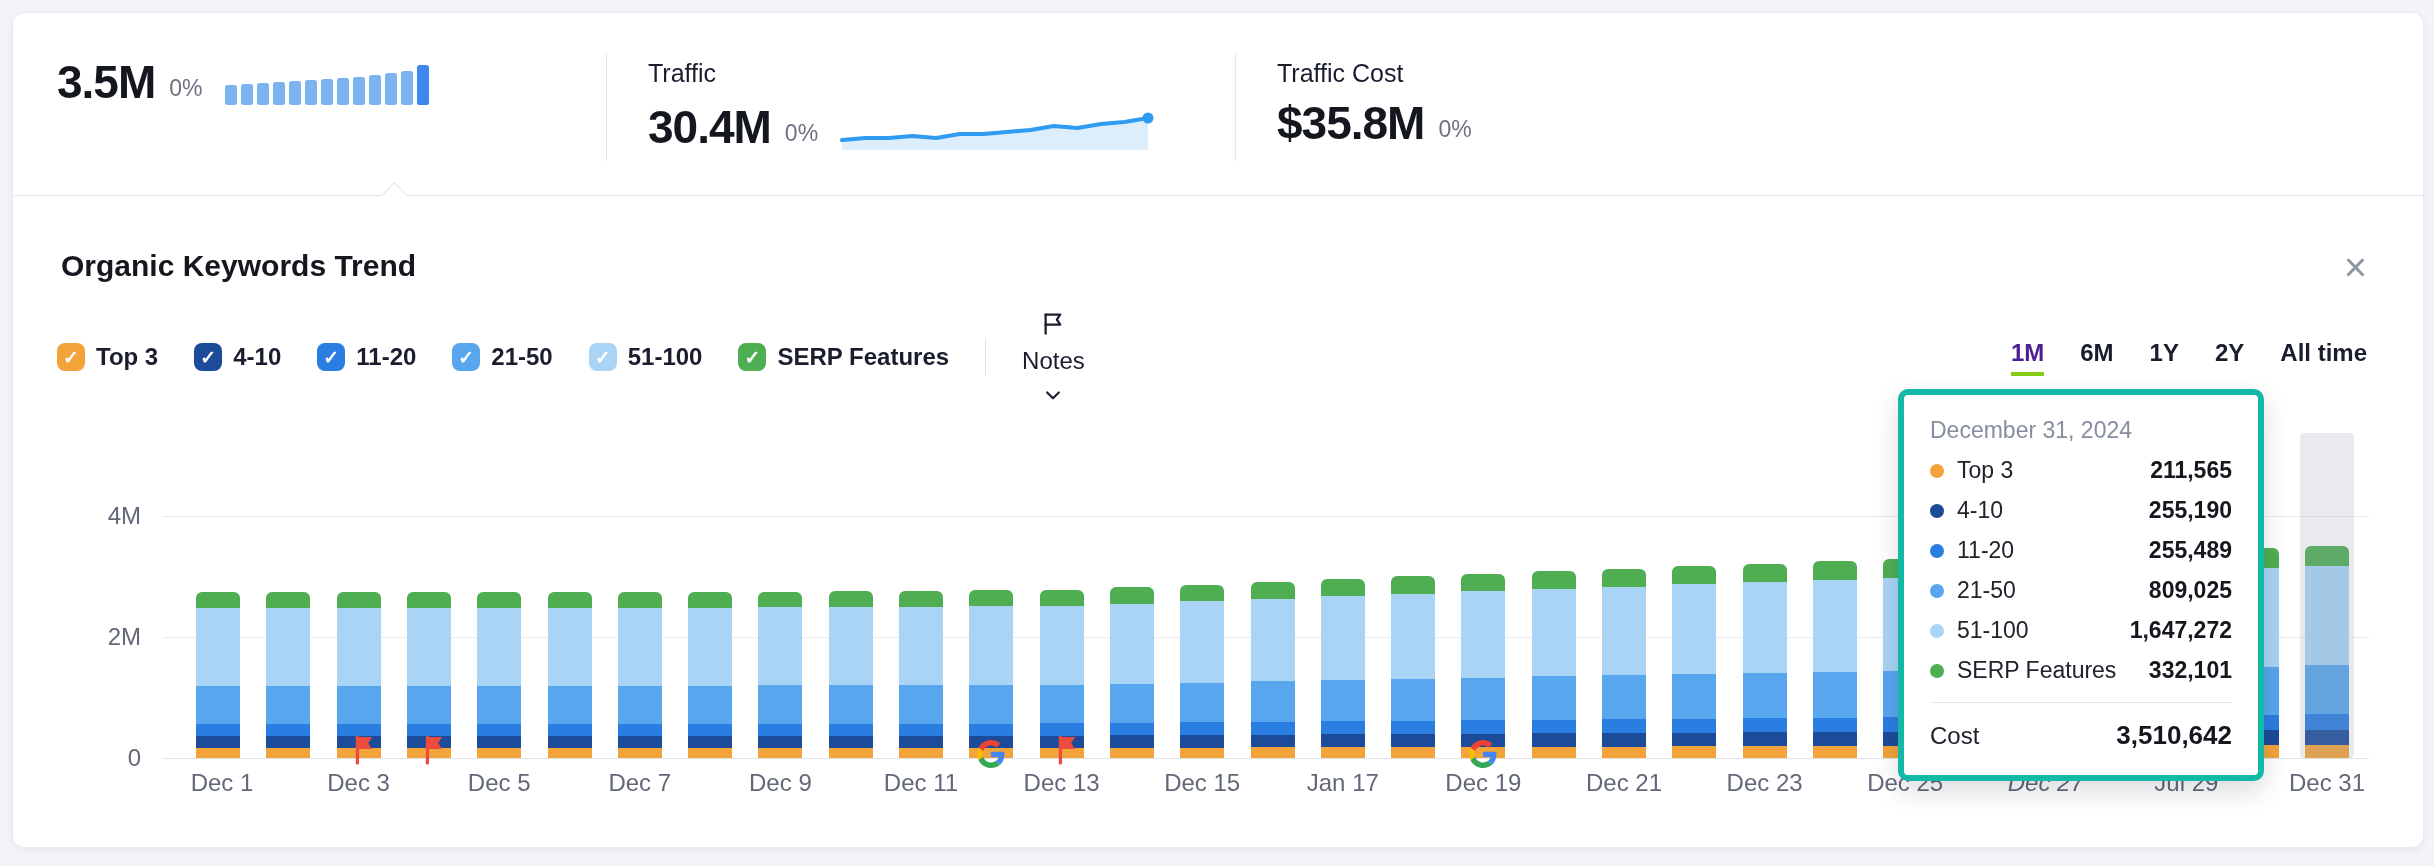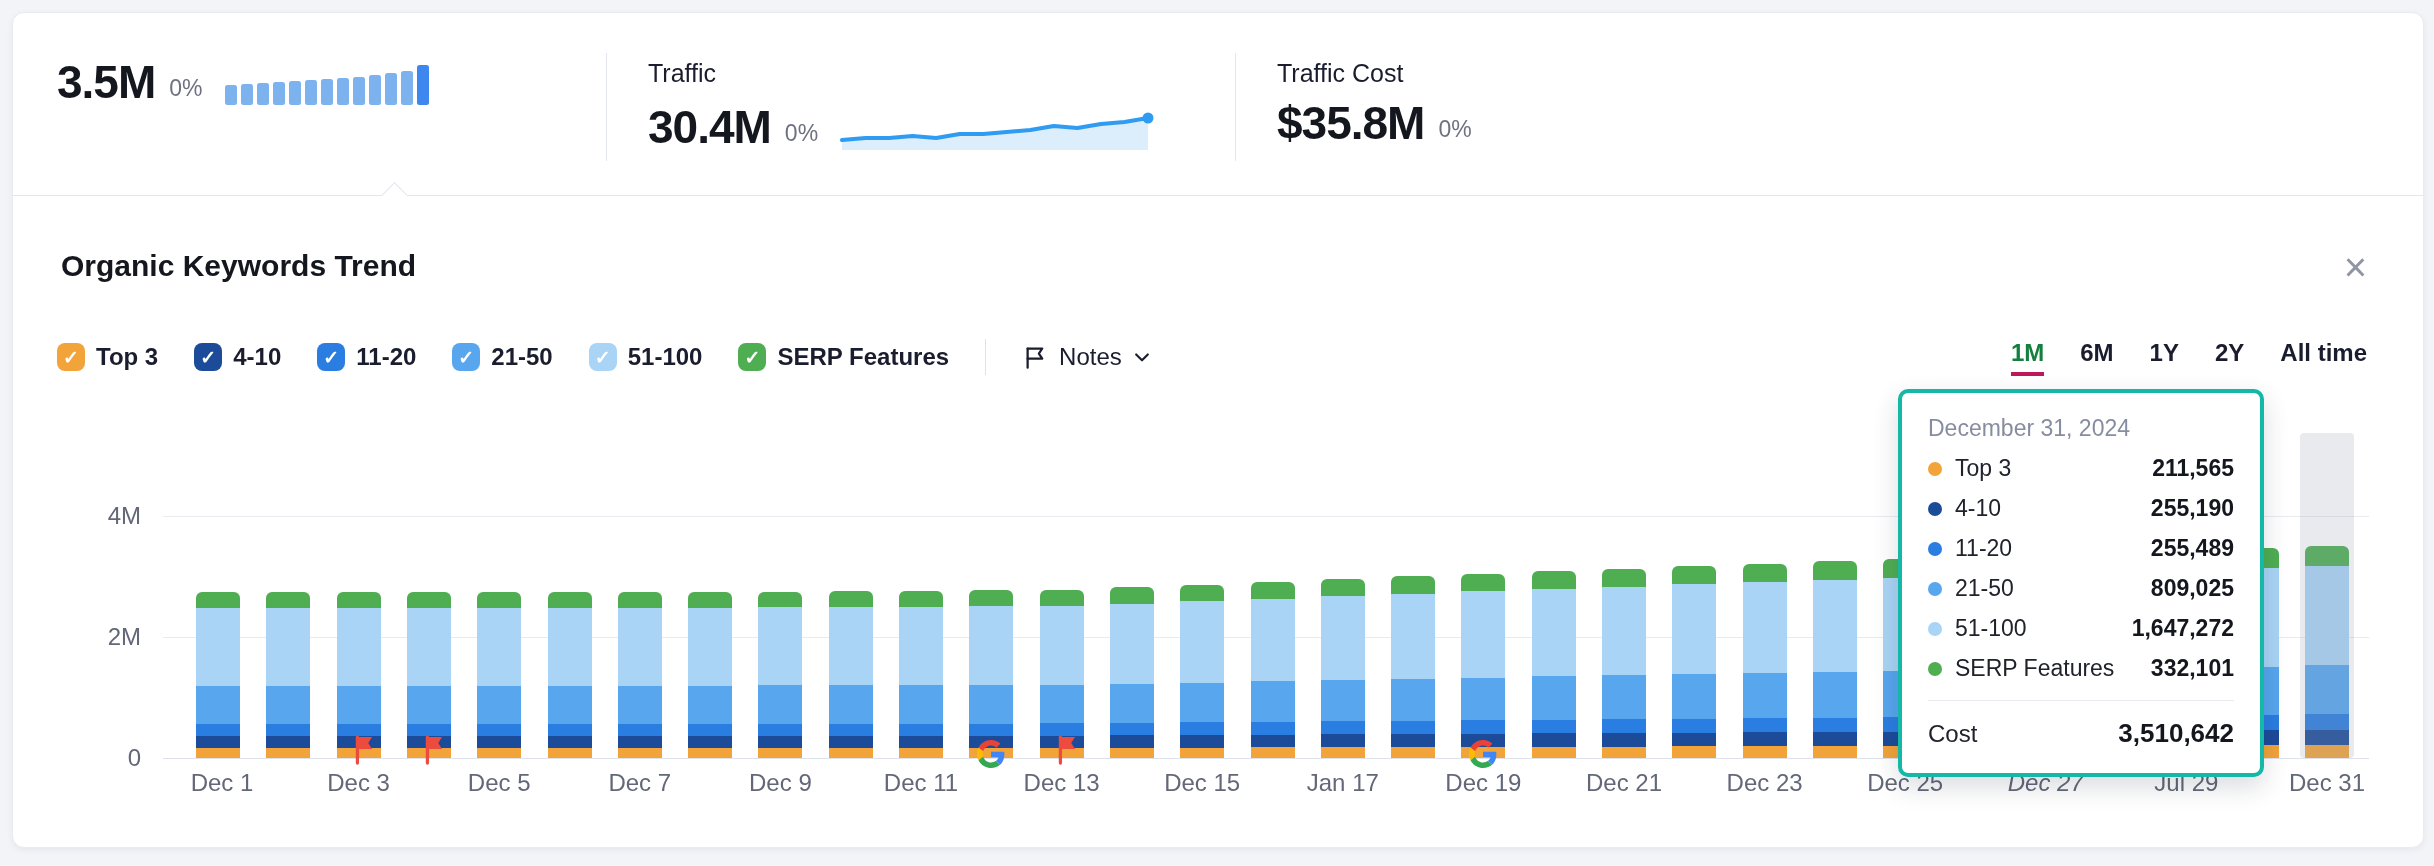--- a/index.html
+++ b/index.html
@@ -22,38 +22,38 @@
   
   .panel-title{position:absolute;left:44px;top:232px;font-size:30px;font-weight:700;color:#15171f;}
   .close-btn{position:absolute;right:56px;top:234px;font-size:40px;line-height:1;color:#8f95a3;cursor:pointer;}
 
   
   .controls{position:absolute;left:44px;right:56px;top:322px;height:44px;display:flex;align-items:center;gap:36px;}
   .filter-item{display:flex;align-items:center;gap:11px;cursor:pointer;}
   .checkbox{width:28px;height:28px;border-radius:8px;color:#fff;font-size:19px;font-weight:700;display:flex;align-items:center;justify-content:center;flex:none;}
   .filter-label{font-size:24px;font-weight:600;color:#1a1d2e;white-space:nowrap;}
   .ctrl-div{width:1px;height:36px;background:#dfe2ea;flex:none;}
-  .notes{display:flex;align-items:center;gap:10px;cursor:pointer;}
+  .notes{display:flex;align-items:center;gap:10px;cursor:pointer;flex-direction:column;}
   .notes-label{font-size:24px;color:#1a1d2e;}
   .ranges{margin-left:auto;display:flex;align-items:center;gap:36px;}
   .range{font-size:24px;font-weight:600;color:#1a1d2e;padding-bottom:9px;cursor:pointer;white-space:nowrap;}
-  .range.active{border-bottom:4px solid #be185d;padding-bottom:5px;color:#15803d;}
+  .range.active{border-bottom:4px solid #84cc16;padding-bottom:5px;color:#4c1d95;}
 
   
   .gridline{position:absolute;left:150px;right:54px;height:1px;background:#e9ebf0;z-index:1;}
   .gridline.base{background:#dfe2e9;}
   .y-label{position:absolute;left:40px;width:88px;height:30px;line-height:30px;text-align:right;font-size:24px;color:#636878;z-index:1;}
   .bar{position:absolute;bottom:89px;width:44px;display:flex;flex-direction:column;border-radius:6px 6px 0 0;overflow:hidden;z-index:2;cursor:pointer;}
   #x-labels .x-label{position:absolute;top:756px;width:90px;text-align:center;font-size:24px;color:#636878;z-index:1;}
   #highlight-band{position:absolute;top:420px;bottom:89px;width:54px;background:rgba(148,158,178,.22);border-radius:4px;z-index:3;}
   .flag-marker{position:absolute;top:720px;width:26px;height:32px;z-index:4;cursor:pointer;}
   .g-marker{position:absolute;top:727px;width:28px;height:28px;z-index:4;cursor:pointer;}
 
   
-  .tooltip{position:absolute;left:1885px;top:376px;width:366px;background:#fff;border:4px solid #14b8a6;border-radius:10px;box-shadow:0 10px 26px rgba(30,40,60,.16);padding:22px 26px 24px 26px;z-index:30;box-sizing:border-box;}
+  .tooltip{position:absolute;left:1885px;top:376px;width:366px;background:#fff;border:6px solid #14b8a6;border-radius:10px;box-shadow:0 10px 26px rgba(30,40,60,.16);padding:22px 26px 24px 26px;z-index:30;box-sizing:border-box;}
   .tt-date{font-size:23px;color:#878da0;margin-bottom:8px;}
   .tt-row{display:flex;align-items:center;margin-top:13px;}
   .tt-dot{width:14px;height:14px;border-radius:50%;margin-right:13px;flex:none;}
   .tt-label{font-size:23px;color:#20222c;}
   .tt-value{margin-left:auto;font-size:23px;font-weight:700;color:#15171f;}
   .tt-total{display:flex;align-items:center;border-top:1px solid #e7e9ef;margin-top:18px;padding-top:17px;}
   .tt-total-label{font-size:24px;color:#20222c;}
   .tt-total-val{margin-left:auto;font-size:26px;font-weight:700;color:#15171f;}
 </style>
 </head>

